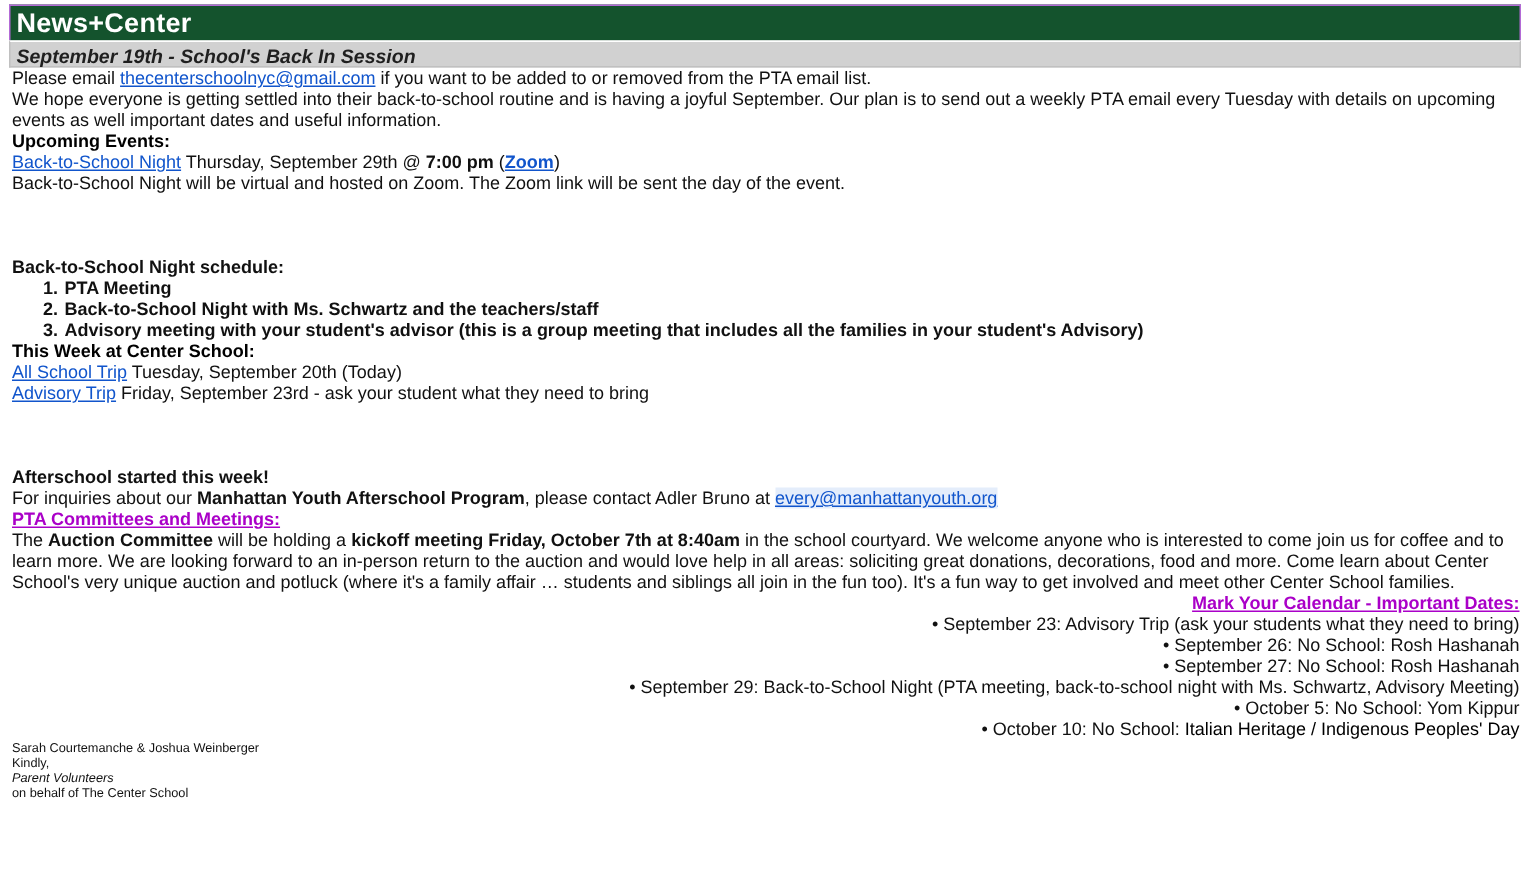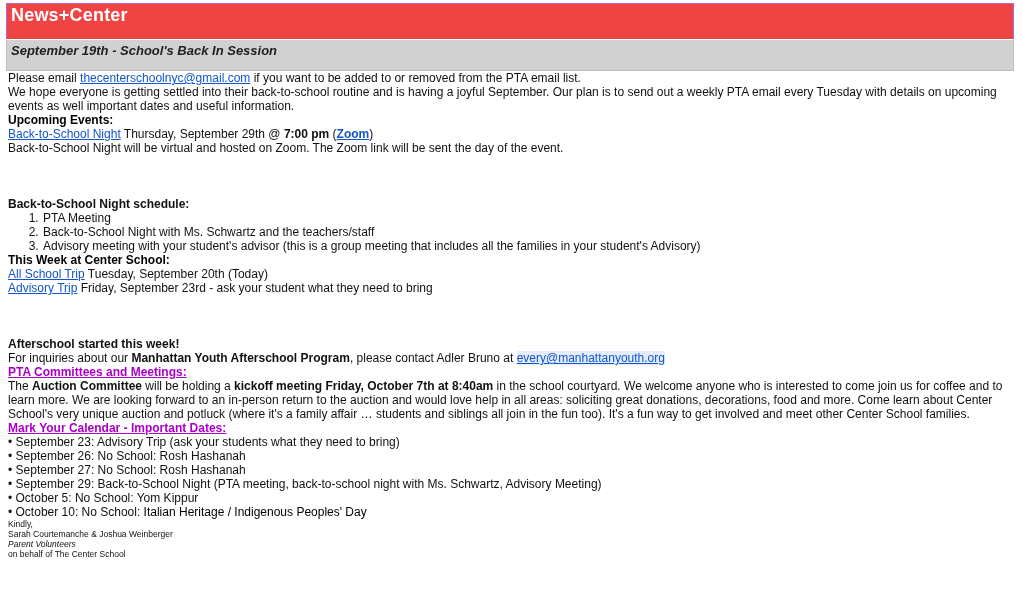--- a/index.html
+++ b/index.html
@@ -8,39 +8,39 @@
     background: #ffffff;
     width: 1023px;
     font-family: "Liberation Sans", "DejaVu Sans", sans-serif;
     color: #1a1a1a;
   }
   .page { width: 1023px; height: 596px; overflow: hidden; position: relative; background:#fff; }
 
   
   .bars { margin: 3px 9px 0 6px; }
   .title-bar {
-    background: #ef4444;
+    background: #14532d;
     border: 1px solid #b36ad6;
     border-bottom: none;
     padding: 1px 4px 2px 4px;
-    height: 36px;
+    height: 24px;
   }
   .title-bar .title {
     color: #ffffff;
     font-size: 18px;
     font-weight: bold;
     line-height: 21px;
     letter-spacing: 0.2px;
   }
   .subtitle-bar {
     background: #d1d1d1;
     border: 1px solid #c0c0c0;
     border-top: 1px solid #ffffff;
     padding: 1px 4px 2px 4px;
-    height: 32px;
+    height: 18px;
   }
   .subtitle-bar .subtitle {
     color: #1f1f1f;
     font-size: 13px;
     font-weight: bold;
     font-style: italic;
     line-height: 14px;
   }
 
   
@@ -48,36 +48,36 @@
     padding: 0 10px 0 8px;
     font-size: 12px;
     line-height: 14px;
     color: #111111;
   }
   .content .block { margin: 0; }
   .mt-intro { margin-top: 17px; }
   .mt-para  { margin-top: 11px; }
   .mt-sect  { margin-top: 13px; }
   .mt-sub   { margin-top: 10px; }
-  .mt-cal   { margin-top: 8px; }
+  .mt-cal   { margin-top: 8px; text-align: right; }
   .mt-footer{ margin-top: 52px; }
 
   .b { font-weight: bold; margin-top: 42px; }
   .heading-purple { color: #000000; font-weight: bold; }
   .heading-purple-u { color: #aa00c8; font-weight: bold; text-decoration: underline; }
   a.lnk, .lnk {
     color: #1155cc;
     text-decoration: underline;
     cursor: pointer;
   }
   .lnk-bold { font-weight: bold; }
   .lnk-hl { background: #e4edfb; }
   .gray { color: #000000; }
 
-  ol.schedule { margin: 0; padding: 0 0 0 34px; list-style: decimal; }
+  ol.schedule { margin: 0; padding: 0 0 0 34px; list-style: decimal; font-weight: bold; }
   ol.schedule li { margin: 0; padding-left: 1px; }
 
   .cal-line { margin: 0; }
 
   .footer {
     font-size: 8.5px;
     line-height: 10px;
     color: #111111;
   }
   .footer .italic { font-style: italic; }
@@ -151,20 +151,20 @@
       <div class="heading-purple-u">Mark Your Calendar - Important Dates:</div>
       <div class="cal-line"><span>•</span><span> September 23: Advisory Trip (ask your students what they need to bring)</span></div>
       <div class="cal-line"><span>•</span><span> September 26: No School: Rosh Hashanah</span></div>
       <div class="cal-line"><span>•</span><span> September 27: No School: Rosh Hashanah</span></div>
       <div class="cal-line"><span>•</span><span> September 29: Back-to-School Night (PTA meeting, back-to-school night with Ms. Schwartz, Advisory Meeting)</span></div>
       <div class="cal-line"><span>•</span><span> October 5: No School: Yom Kippur</span></div>
       <div class="cal-line"><span>•</span><span> October 10: No School: </span><span class="gray">Italian Heritage / Indigenous Peoples' Day</span></div>
     </div>
 
     <div class="block mt-footer footer">
+      <div>Sarah Courtemanche &amp; Joshua Weinberger</div>
       <div>Kindly,</div>
-      <div>Sarah Courtemanche &amp; Joshua Weinberger</div>
       <div class="italic">Parent Volunteers</div>
       <div>on behalf of The Center School</div>
     </div>
 
   </div>
 </div>
 
 </body></html>

